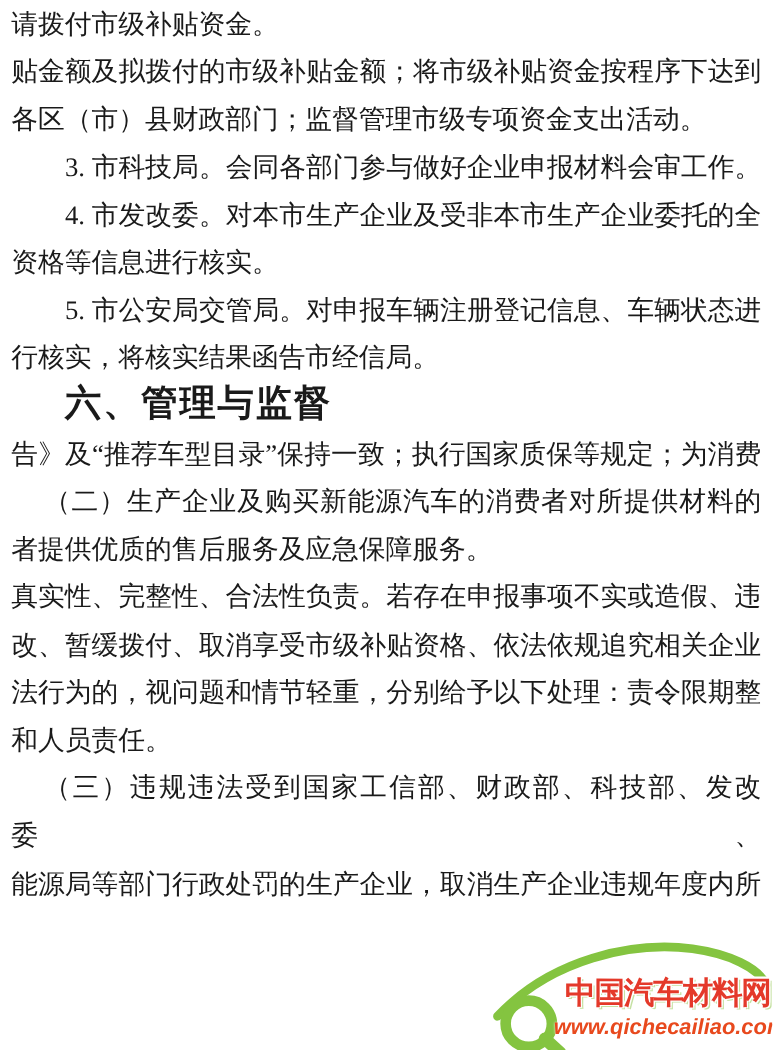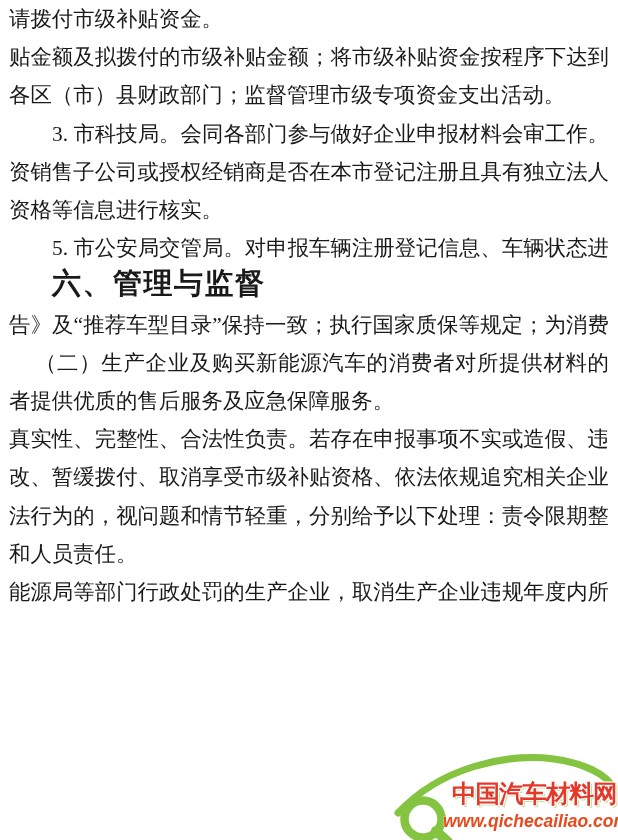--- a/index.html
+++ b/index.html
@@ -67,31 +67,33 @@
 </head>
 <body>
 
 <div class="page">
 
   <div class="doc">
     <span class="line">请拨付市级补贴资金。</span>
     <span class="line justify">贴金额及拟拨付的市级补贴金额；将市级补贴资金按程序下达到</span>
     <span class="line">各区（市）县财政部门；监督管理市级专项资金支出活动。</span>
     <span class="line indent-num justify">3. 市科技局。会同各部门参与做好企业申报材料会审工作。</span>
-    <span class="line justify">资销售子公司或授权经销商是否在本市登记注册且具有独立法人</span>
+    <span class="line indent-num justify">4. 市发改委。对本市生产企业及受非本市生产企业委托的全</span>
     <span class="line">资格等信息进行核实。</span>
     <span class="line indent-num justify">5. 市公安局交管局。对申报车辆注册登记信息、车辆状态进</span>
+    <span class="line">行核实，将核实结果函告市经信局。</span>
     <span class="line indent-num heading">六、管理与监督</span>
     <span class="line justify">告》及“推荐车型目录”保持一致；执行国家质保等规定；为消费</span>
     <span class="line indent-paren justify">（二）生产企业及购买新能源汽车的消费者对所提供材料的</span>
     <span class="line">者提供优质的售后服务及应急保障服务。</span>
     <span class="line justify">真实性、完整性、合法性负责。若存在申报事项不实或造假、违</span>
     <span class="line justify">改、暂缓拨付、取消享受市级补贴资格、依法依规追究相关企业</span>
     <span class="line justify">法行为的，视问题和情节轻重，分别给予以下处理：责令限期整</span>
     <span class="line">和人员责任。</span>
+    <span class="line indent-paren justify">（三）违规违法受到国家工信部、财政部、科技部、发改委、</span>
     <span class="line justify">能源局等部门行政处罚的生产企业，取消生产企业违规年度内所</span>
 
   </div>
 
   <div class="wm">
     <svg width="232" height="90" viewBox="0 0 232 90">
       <path d="M 12,63 C 55,17 120,3 168,9 C 197,13 221,24 227,38" fill="none" stroke="#84c440" stroke-width="7" stroke-linecap="round"></path>
       <circle cx="37" cy="69" r="18.5" fill="#ffffff" stroke="#84c440" stroke-width="8.5"></circle>
       <line x1="50" y1="81" x2="62" y2="92" stroke="#84c440" stroke-width="10" stroke-linecap="round"></line>
     </svg>

